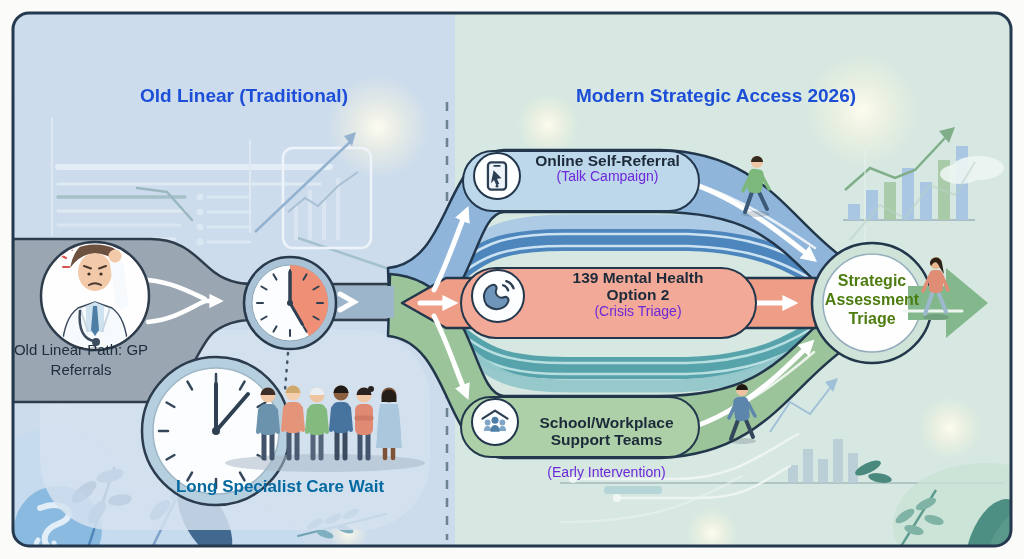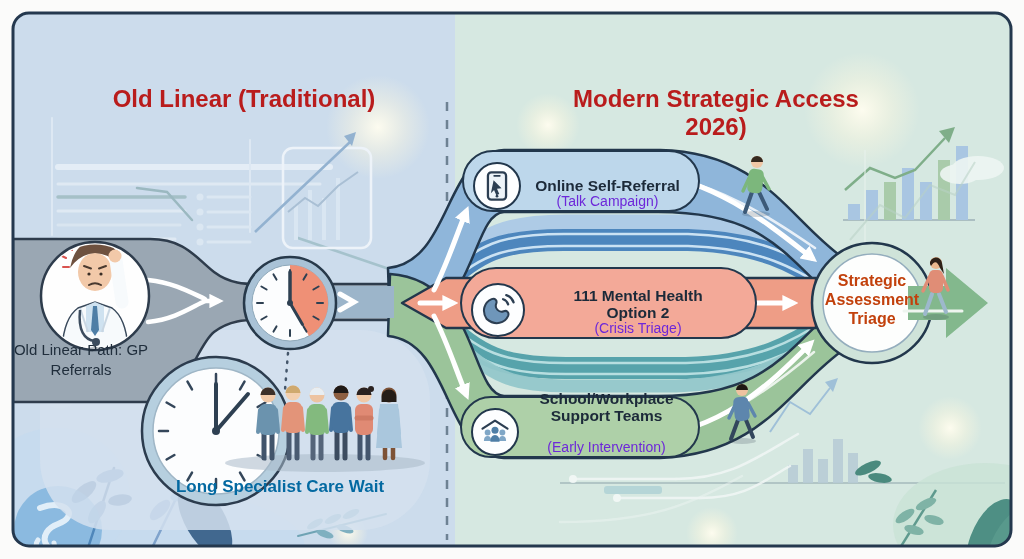--- a/index.html
+++ b/index.html
@@ -1,32 +1,32 @@
 <!DOCTYPE html>
 <html><head>
 <meta charset="utf-8">
 <style>
   html,body{margin:0;padding:0;background:#fbfbfa}
   .canvas{position:relative;width:1024px;height:559px;font-family:"Liberation Sans",sans-serif;overflow:hidden}
   svg.art{position:absolute;inset:0;display:block}
   .overlay{position:absolute;inset:0;pointer-events:none}
   .title{position:absolute;left:0;right:0;top:28px;text-align:center;font-size:26px;font-weight:700;color:#13223a;letter-spacing:-.3px}
-  .section-label{position:absolute;top:85px;width:300px;text-align:center;font-size:24px;font-weight:700;color:#b91c1c}
+  .section-label{position:absolute;top:85px;width:300px;text-align:center;font-size:19px;font-weight:700;color:#1d4ed8}
   .sec-left{left:94px}
   .sec-right{left:566px}
-  .pill{position:absolute;display:flex;align-items:flex-end;gap:8px;border:2.5px solid #22374c;box-sizing:border-box;padding-left:9px}
+  .pill{position:absolute;display:flex;align-items:flex-start;gap:8px;border:2.5px solid #22374c;box-sizing:border-box;padding-left:9px}
   .pill-online{left:462px;top:150px;width:238px;height:62px;border-radius:31px;background:#bdd7eb}
   .pill-crisis{left:460px;top:267px;width:297px;height:72px;border-radius:36px;background:#f3a998}
   .pill-support{left:460px;top:396px;width:240px;height:62px;border-radius:31px;background:#aed0a8}
   .pill-icon{width:48px;height:48px;border-radius:50%;background:#fdfeff;border:2.2px solid #22374c;display:flex;align-items:center;justify-content:center;flex:0 0 auto;box-sizing:border-box}
   .pill-crisis .pill-icon{width:54px;height:54px}
   .pill-text{flex:1;text-align:center;padding-right:12px;line-height:1.12}
   .pill-title{font-size:15.5px;font-weight:700;color:#1c2a39}
   .pill-sub{font-size:14px;color:#6d28d9;margin-top:0}
-  .triage-label{position:absolute;left:820px;top:272px;width:104px;text-align:center;font-size:16px;font-weight:700;color:#c2410c;line-height:1.18}
+  .triage-label{position:absolute;left:820px;top:272px;width:104px;text-align:center;font-size:16px;font-weight:700;color:#4d7c0f;line-height:1.18}
   .source-label{position:absolute;left:8px;top:340px;width:146px;text-align:center;font-size:15px;color:#202e3c;line-height:1.3}
   .wait-label{position:absolute;left:150px;top:477px;width:260px;text-align:center;font-size:17px;font-weight:700;color:#0369a1}
 </style>
 </head>
 <body>
 
 <div class="canvas">
 
 <svg class="art" viewBox="0 0 1024 559">
   <defs>
@@ -436,21 +436,21 @@
   </div>
 
   <div class="pill pill-crisis">
     <div class="pill-icon">
       <svg width="38" height="38" viewBox="-15 -15 30 30">
         <path d="M-9,7 C-13,1 -11,-6 -5,-8.6 C-2.4,-9.6 -0.4,-7.6 -1.4,-5 C-2.1,-3.2 -1.9,-1.6 -0.4,-0.1 C1.1,1.4 2.7,1.7 4.5,1 C7,0 9,2 8,4.6 C5.6,10.2 -2,13 -9,7 Z" fill="#6f96ba" stroke="#2c3e52" stroke-width="1.6"></path>
         <path d="M4,-8.5 a6,6 0 0 1 4,4 M6.5,-11.8 a9,9 0 0 1 5.8,5.8" fill="none" stroke="#2c3e52" stroke-width="1.8" stroke-linecap="round"></path>
       </svg>
     </div>
     <div class="pill-text">
-      <div class="pill-title" style="max-width:170px;margin:0 auto">111 Mental Health Option 2</div>
+      <div class="pill-title" style="max-width:170px;margin:0 auto">139 Mental Health Option 2</div>
       <div class="pill-sub">(Crisis Triage)</div>
     </div>
   </div>
 
   <div class="pill pill-support">
     <div class="pill-icon">
       <svg width="34" height="34" viewBox="-15 -15 30 30">
         <path d="M-11,-3 L0,-10 L11,-3" fill="none" stroke="#2c3e52" stroke-width="2" stroke-linecap="round" stroke-linejoin="round"></path>
         <circle cx="-6.5" cy="0.5" r="2.6" fill="#7fa6c6"></circle>
             <path d="M-9.8,8 Q-9.8,3.6 -6.5,3.6 Q-3.4,3.6 -3.4,8 Z" fill="#7fa6c6"></path>

